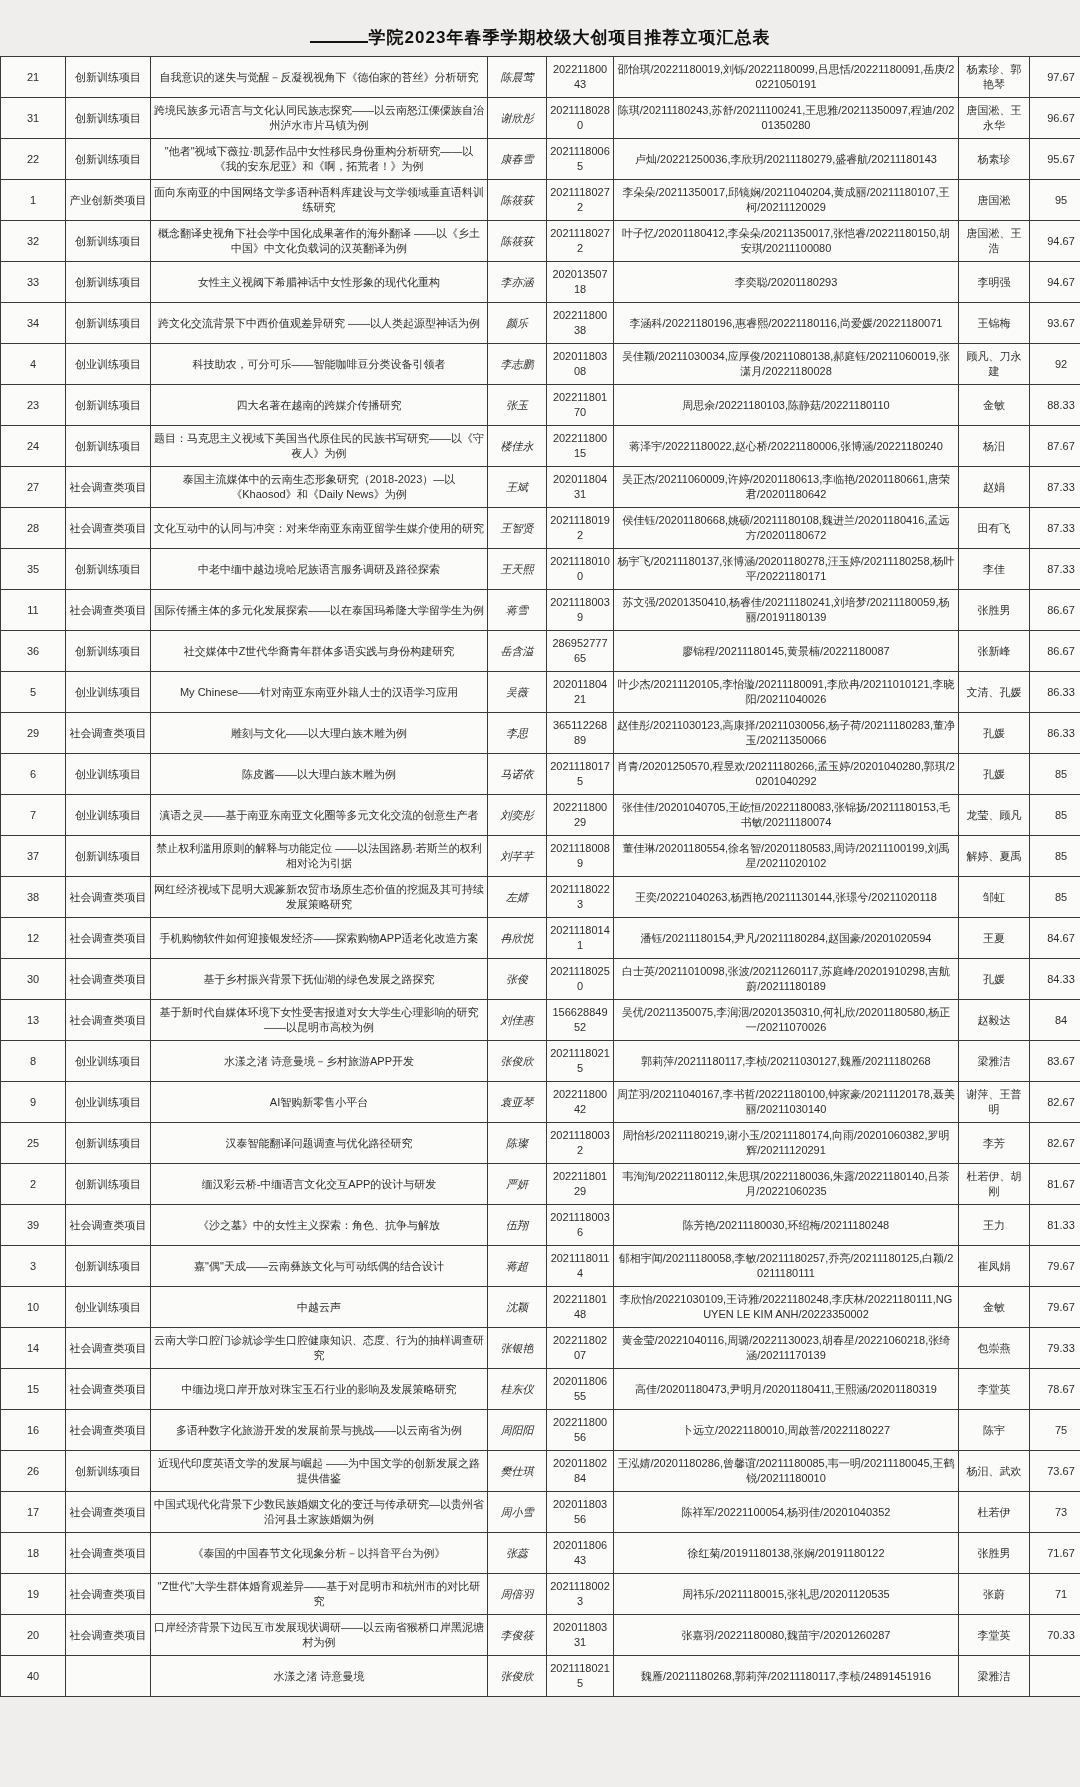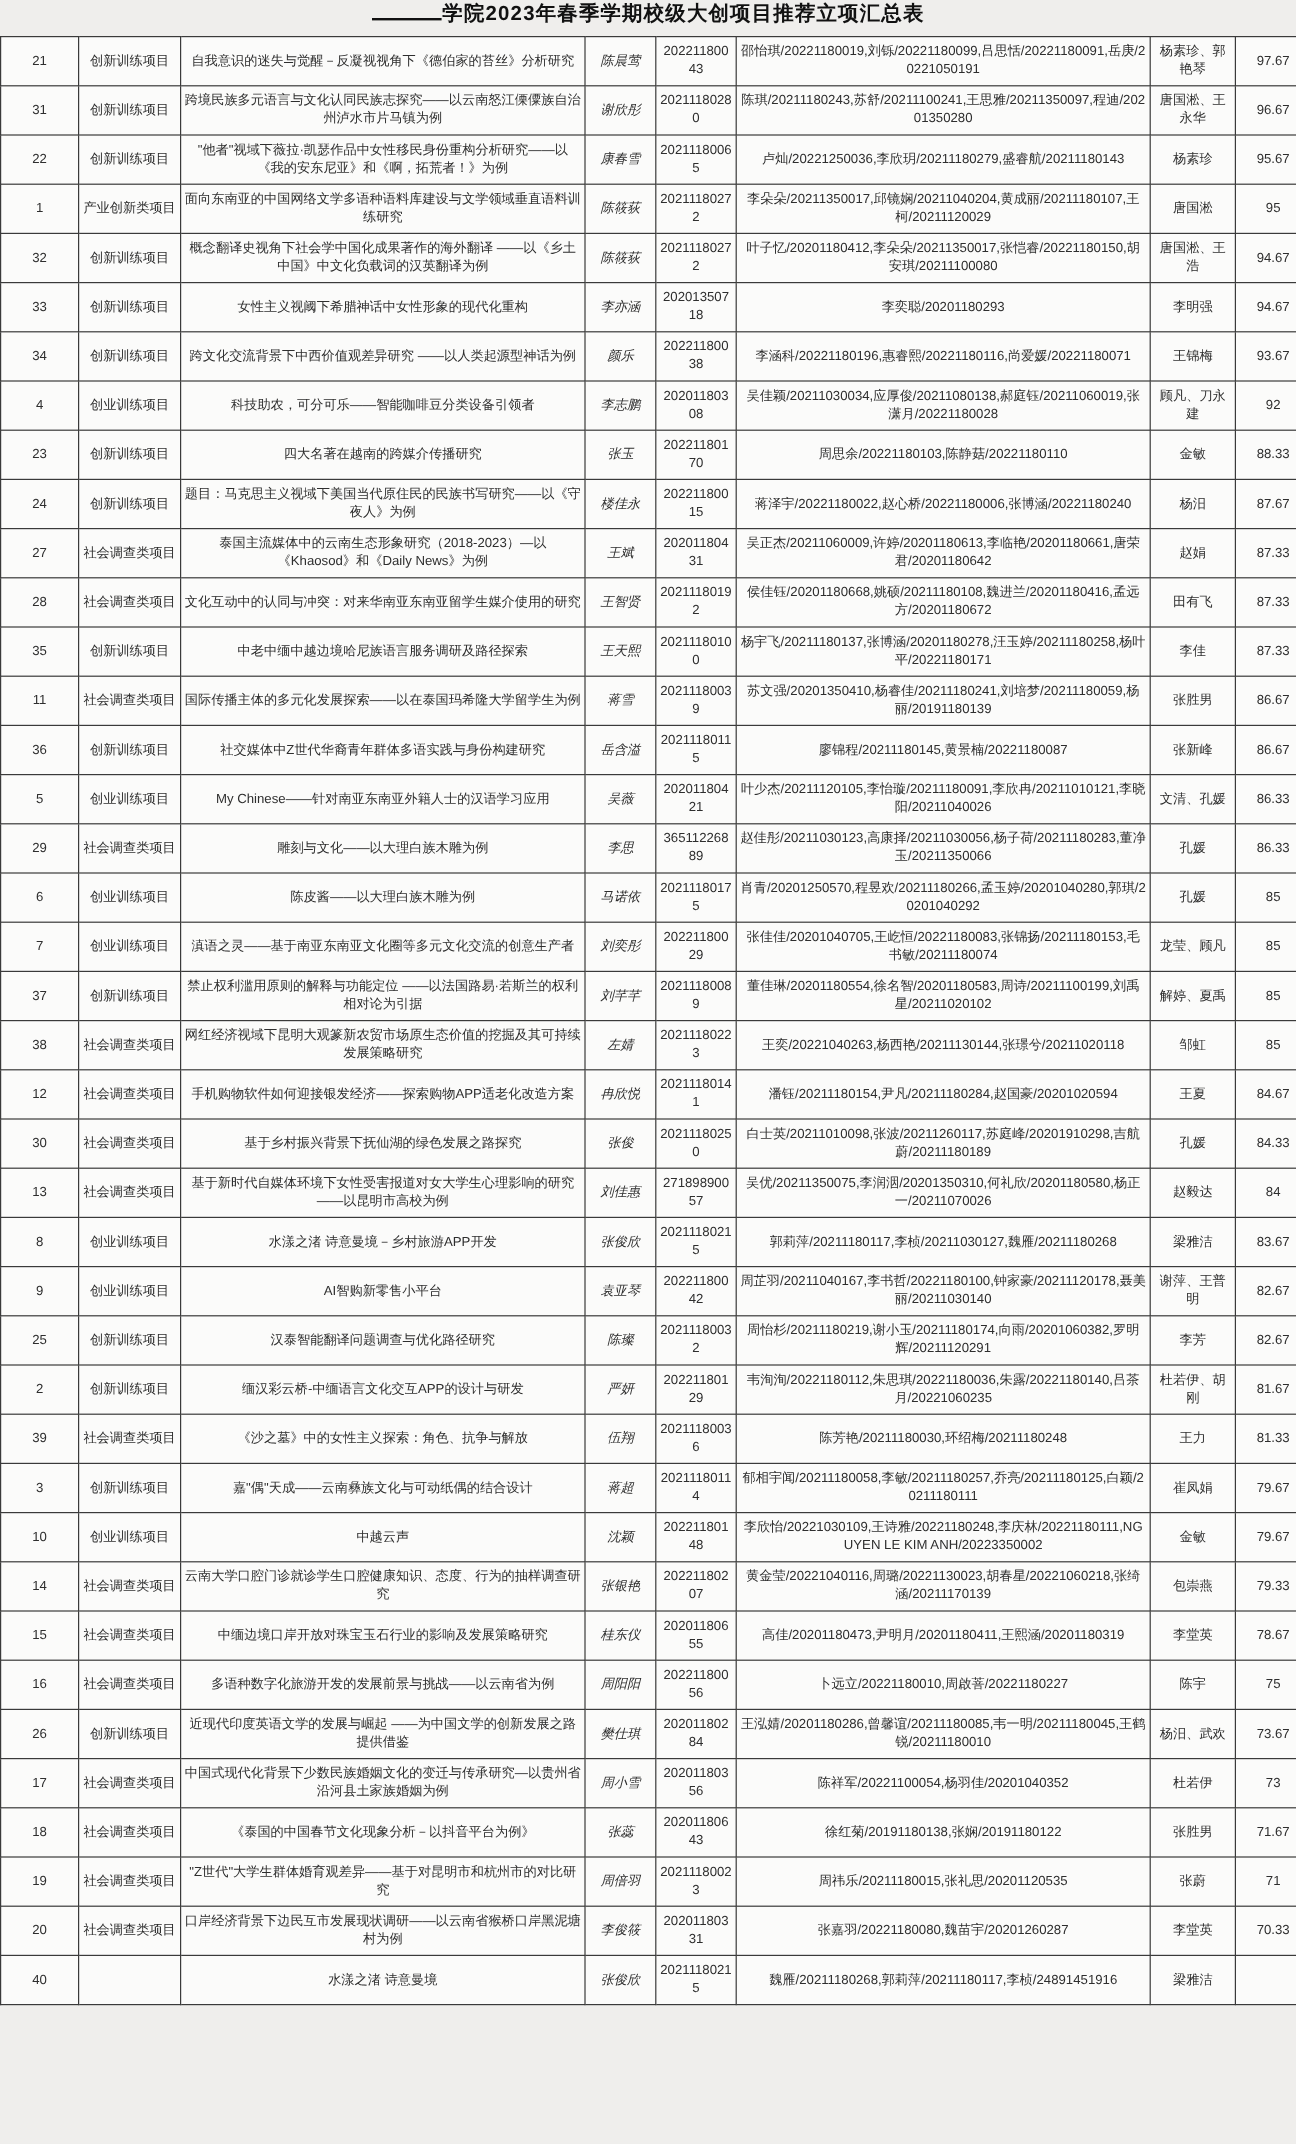--- a/index.html
+++ b/index.html
@@ -6,21 +6,21 @@
   body{
     width:1080px;height:1787px;overflow:hidden;
     background:#efeeec;
     font-family:"Liberation Sans","DejaVu Sans",sans-serif;
     color:#2e2e2e;
     -webkit-font-smoothing:antialiased;
   }
   .page{width:1080px;height:1787px;position:relative;}
   .title-row{
     text-align:center;
-    padding-top:0;
+    padding-top:26px;
     font-size:17px;
     font-weight:bold;
     color:#111;
     letter-spacing:1px;
     height:24px;
   }
   .blank{
     display:inline-block;
     width:58px;
     border-bottom:2px solid #111;
@@ -201,21 +201,21 @@
           <td class="col-student_id">20211180039</td>
           <td class="col-members">苏文强/20201350410,杨睿佳/20211180241,刘培梦/20211180059,杨丽/20191180139</td>
           <td class="col-advisors">张胜男</td>
           <td class="col-score">86.67</td>
         </tr>
         <tr>
           <td class="col-no">36</td>
           <td class="col-type">创新训练项目</td>
           <td class="col-title">社交媒体中Z世代华裔青年群体多语实践与身份构建研究</td>
           <td class="col-leader">岳含溢</td>
-          <td class="col-student_id">20211180115</td>
+          <td class="col-student_id">28695277765</td>
           <td class="col-members">廖锦程/20211180145,黄景楠/20221180087</td>
           <td class="col-advisors">张新峰</td>
           <td class="col-score">86.67</td>
         </tr>
         <tr>
           <td class="col-no">5</td>
           <td class="col-type">创业训练项目</td>
           <td class="col-title">My Chinese——针对南亚东南亚外籍人士的汉语学习应用</td>
           <td class="col-leader">吴薇</td>
           <td class="col-student_id">20201180421</td>
@@ -291,21 +291,21 @@
           <td class="col-student_id">20211180250</td>
           <td class="col-members">白士英/20211010098,张波/20211260117,苏庭峰/20201910298,吉航蔚/20211180189</td>
           <td class="col-advisors">孔媛</td>
           <td class="col-score">84.33</td>
         </tr>
         <tr>
           <td class="col-no">13</td>
           <td class="col-type">社会调查类项目</td>
           <td class="col-title">基于新时代自媒体环境下女性受害报道对女大学生心理影响的研究——以昆明市高校为例</td>
           <td class="col-leader">刘佳惠</td>
-          <td class="col-student_id">27189890057</td>
+          <td class="col-student_id">15662884952</td>
           <td class="col-members">吴优/20211350075,李润洇/20201350310,何礼欣/20201180580,杨正一/20211070026</td>
           <td class="col-advisors">赵毅达</td>
           <td class="col-score">84</td>
         </tr>
         <tr>
           <td class="col-no">8</td>
           <td class="col-type">创业训练项目</td>
           <td class="col-title">水漾之渚 诗意曼境－乡村旅游APP开发</td>
           <td class="col-leader">张俊欣</td>
           <td class="col-student_id">20211180215</td>

